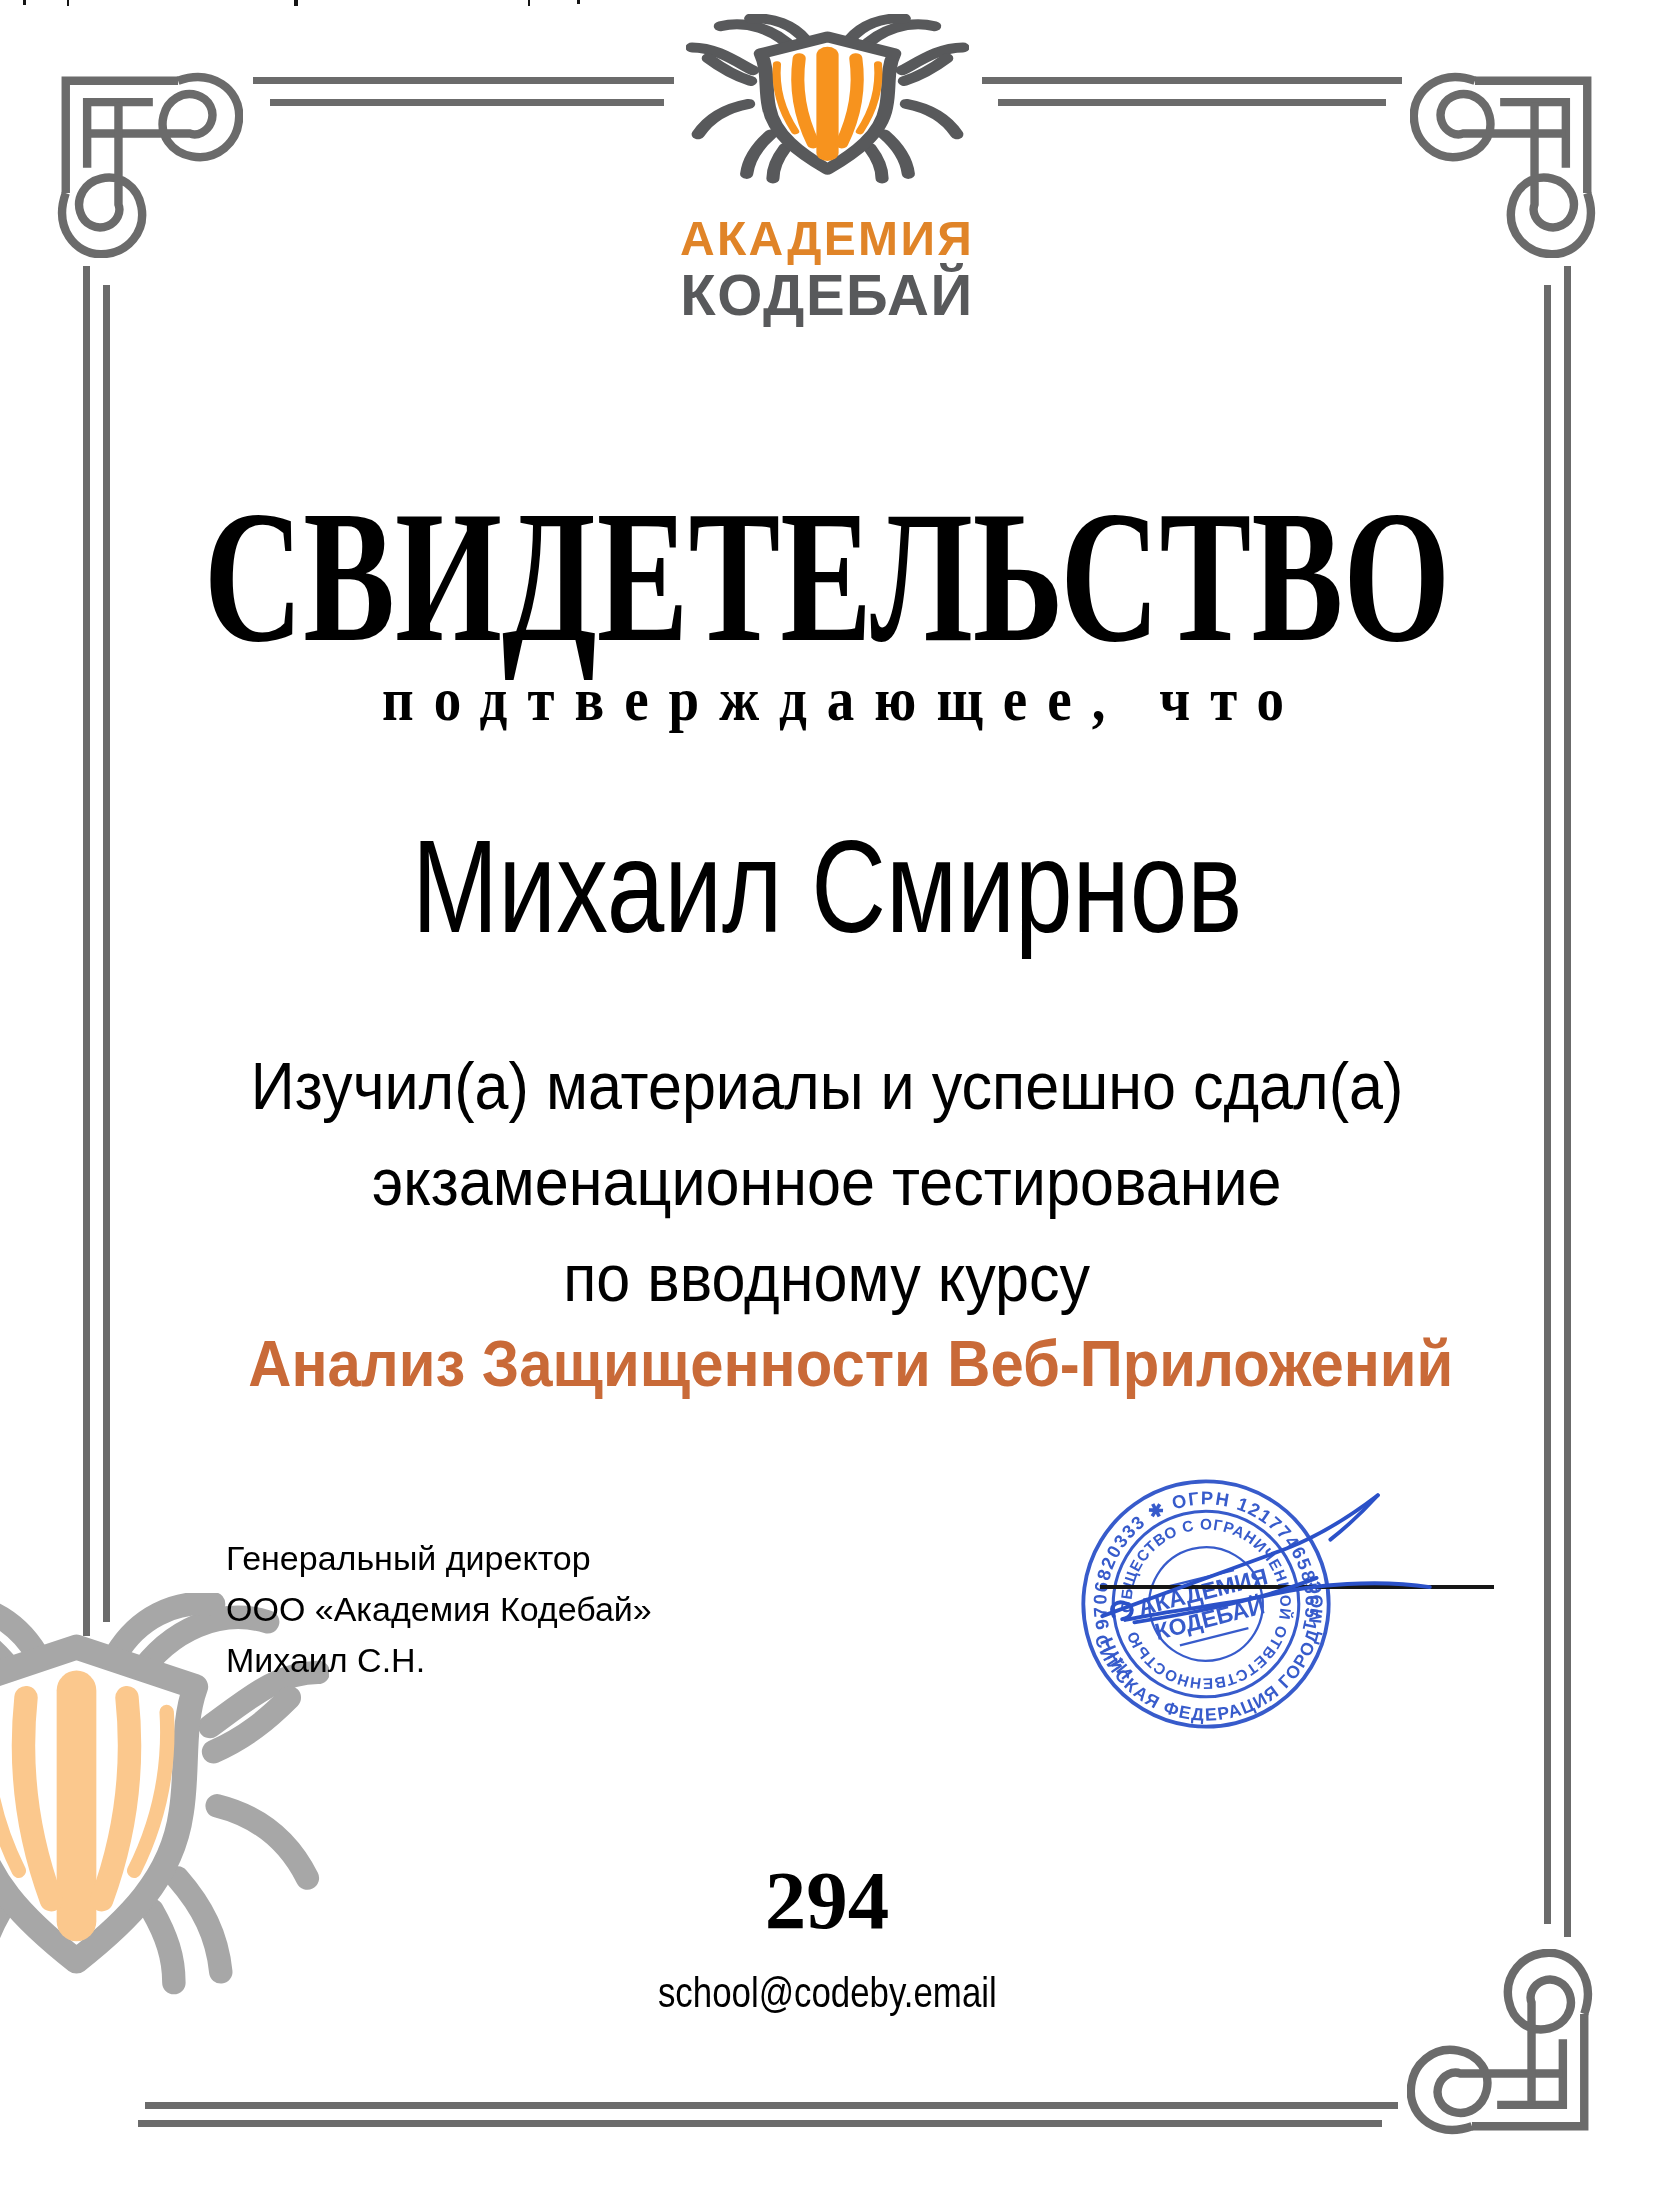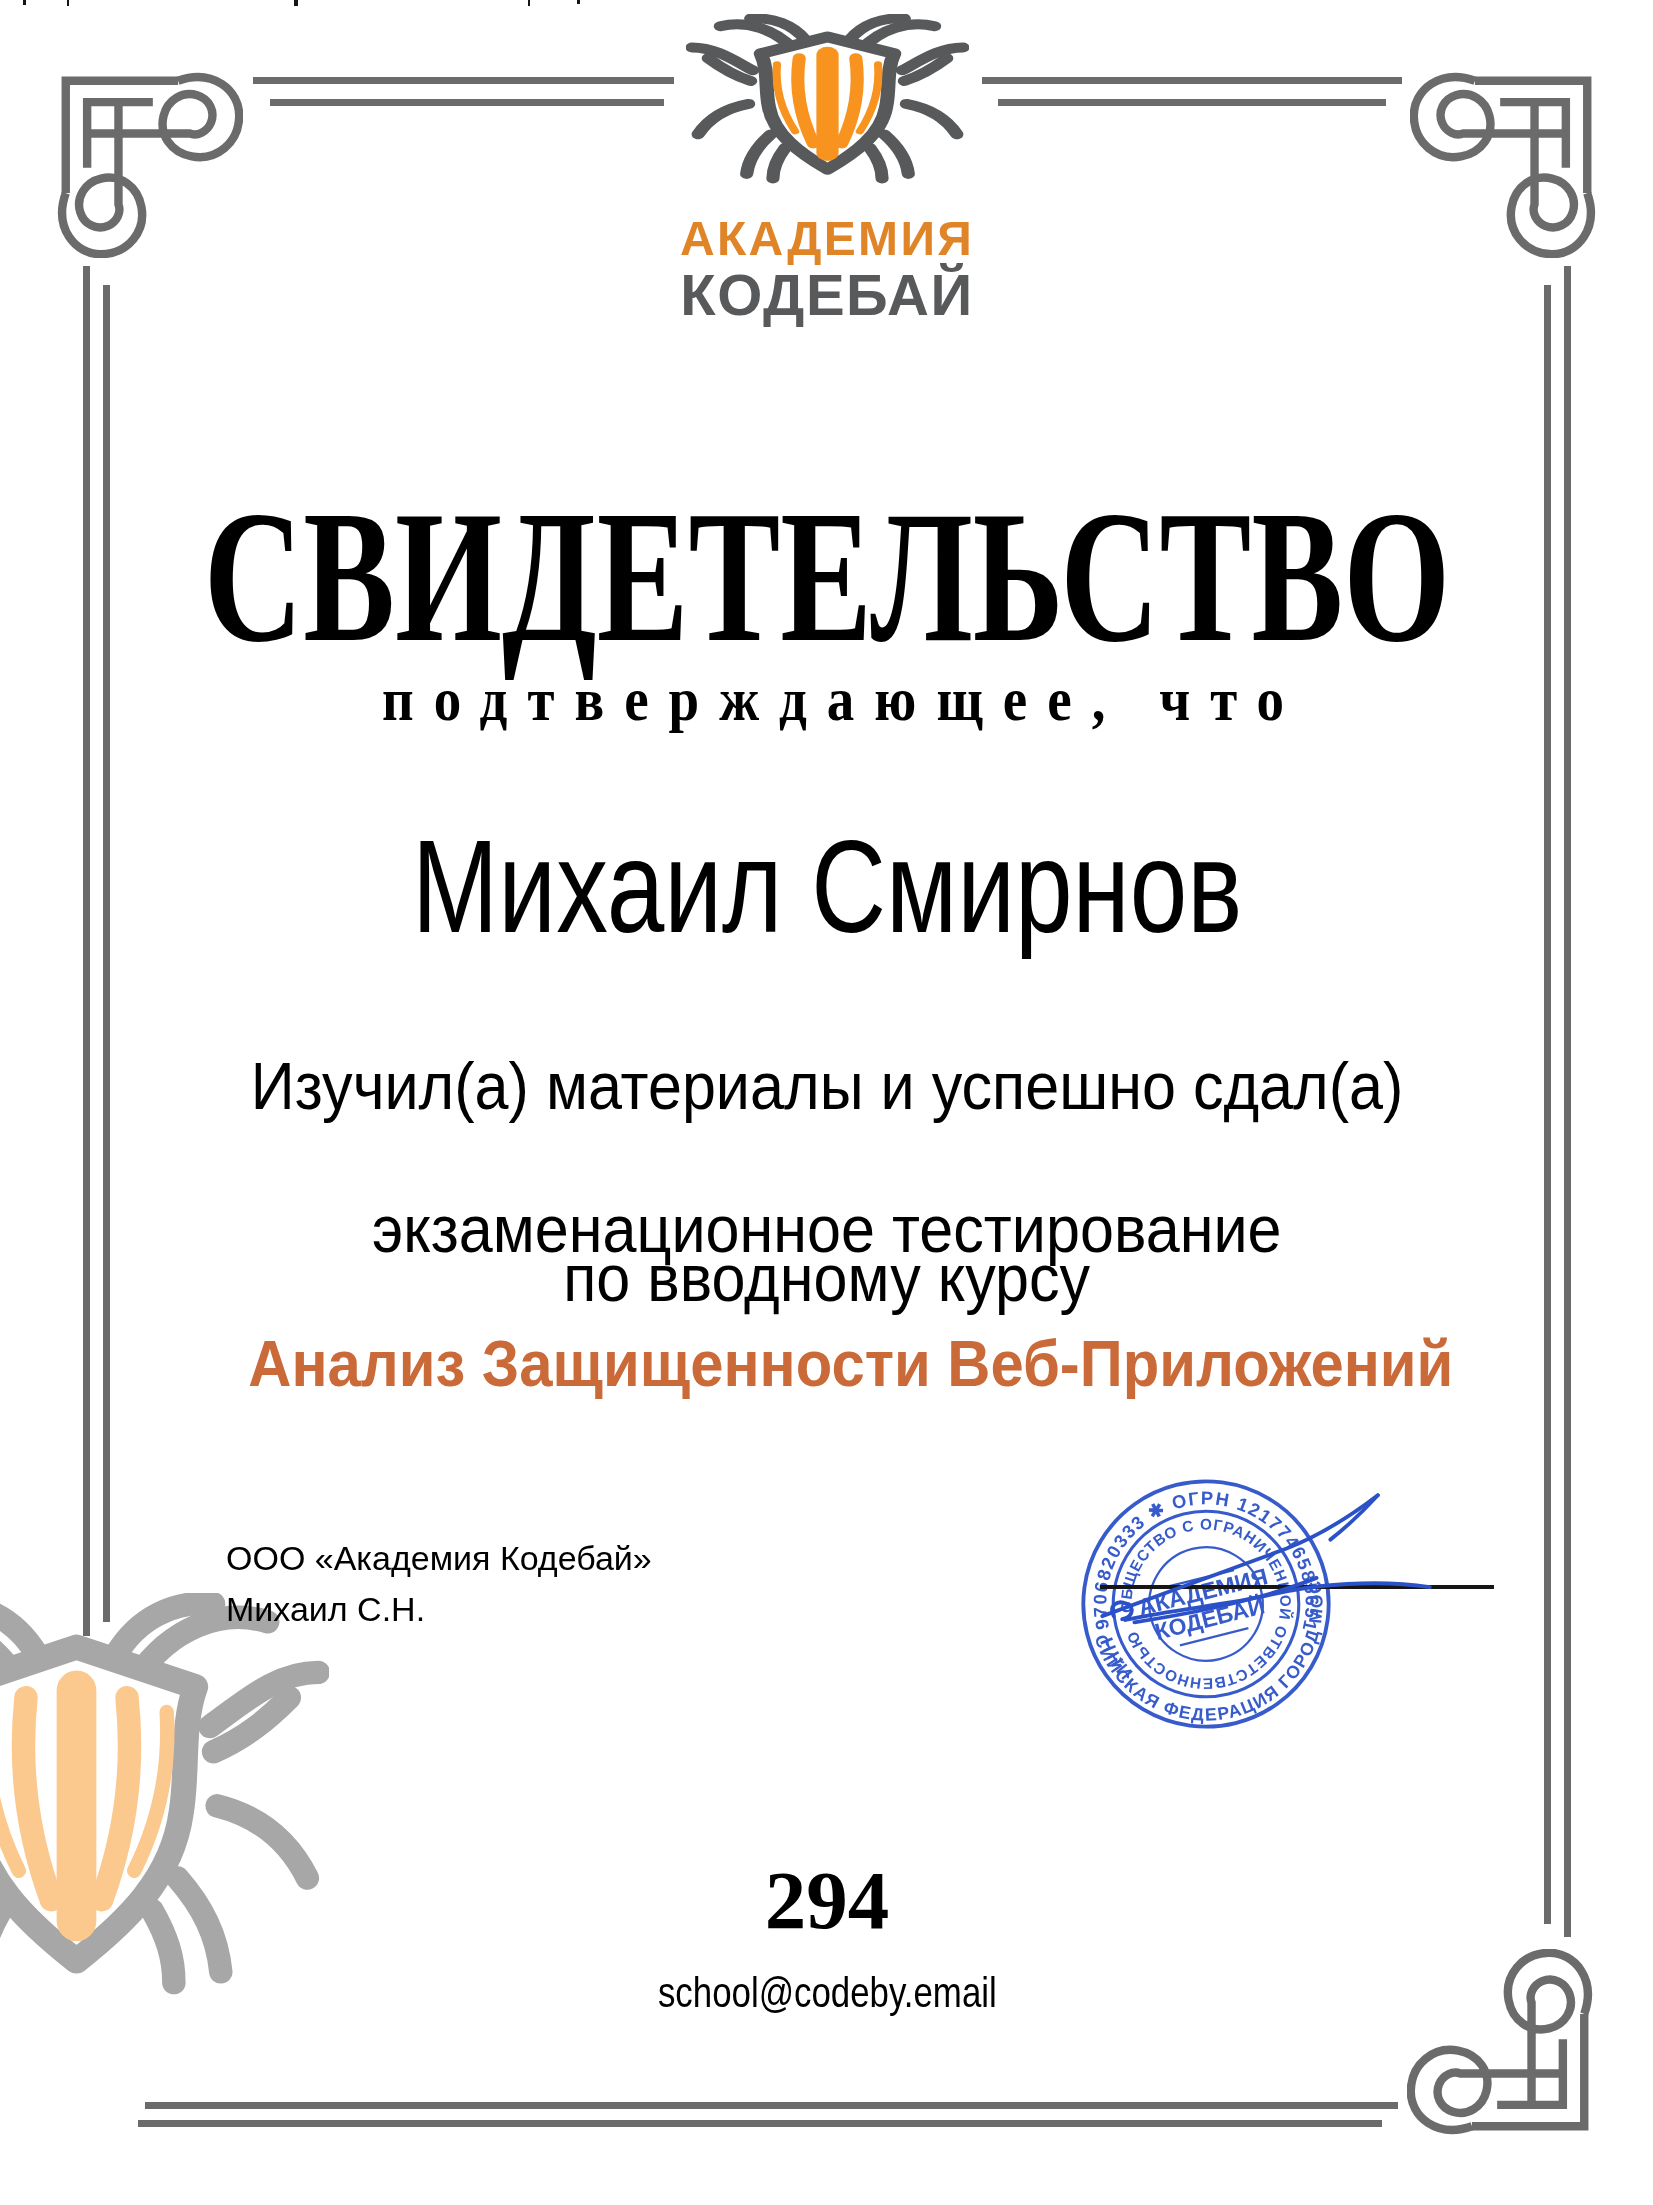--- a/index.html
+++ b/index.html
@@ -146,31 +146,32 @@
     <span class="squeeze">подтверждающее, что</span>
   </div>
 
   <div class="abs centered recipient" style="top:829px;">
     <span class="squeeze">Михаил Смирнов</span>
   </div>
 
   <div class="abs centered bodyline" style="top:1055px;">
     <span class="squeeze">Изучил(а) материалы и успешно сдал(а)</span>
   </div>
-  <div class="abs centered bodyline" style="top:1151px;margin-top:47px;">
+  <div class="abs centered bodyline" style="top:1151px;">
     <span class="squeeze">экзаменационное тестирование</span>
   </div>
   <div class="abs centered bodyline" style="top:1247px;">
     <span class="squeeze">по вводному курсу</span>
   </div>
   <div class="abs centered course" style="top:1334px;">
     <span class="squeeze">Анализ Защищенности Веб-Приложений</span>
   </div>
 
   <div class="abs director" style="left:226px;top:1533px;">
+    <div>Генеральный директор</div>
     <div>ООО «Академия Кодебай»</div>
     <div>Михаил С.Н.</div>
   </div>
 
   <svg class="abs" style="left:1068px;top:1466px;opacity:0.94;" width="276" height="276" viewBox="-180 -180 360 360">
     <g transform="rotate(-14)">
       <circle cx="0" cy="0" r="160" fill="none" stroke="#2b51c8" stroke-width="5"></circle>
       <circle cx="0" cy="0" r="121" fill="none" stroke="#2b51c8" stroke-width="4"></circle>
       <circle cx="0" cy="0" r="74" fill="none" stroke="#2b51c8" stroke-width="3"></circle>
       <defs>

